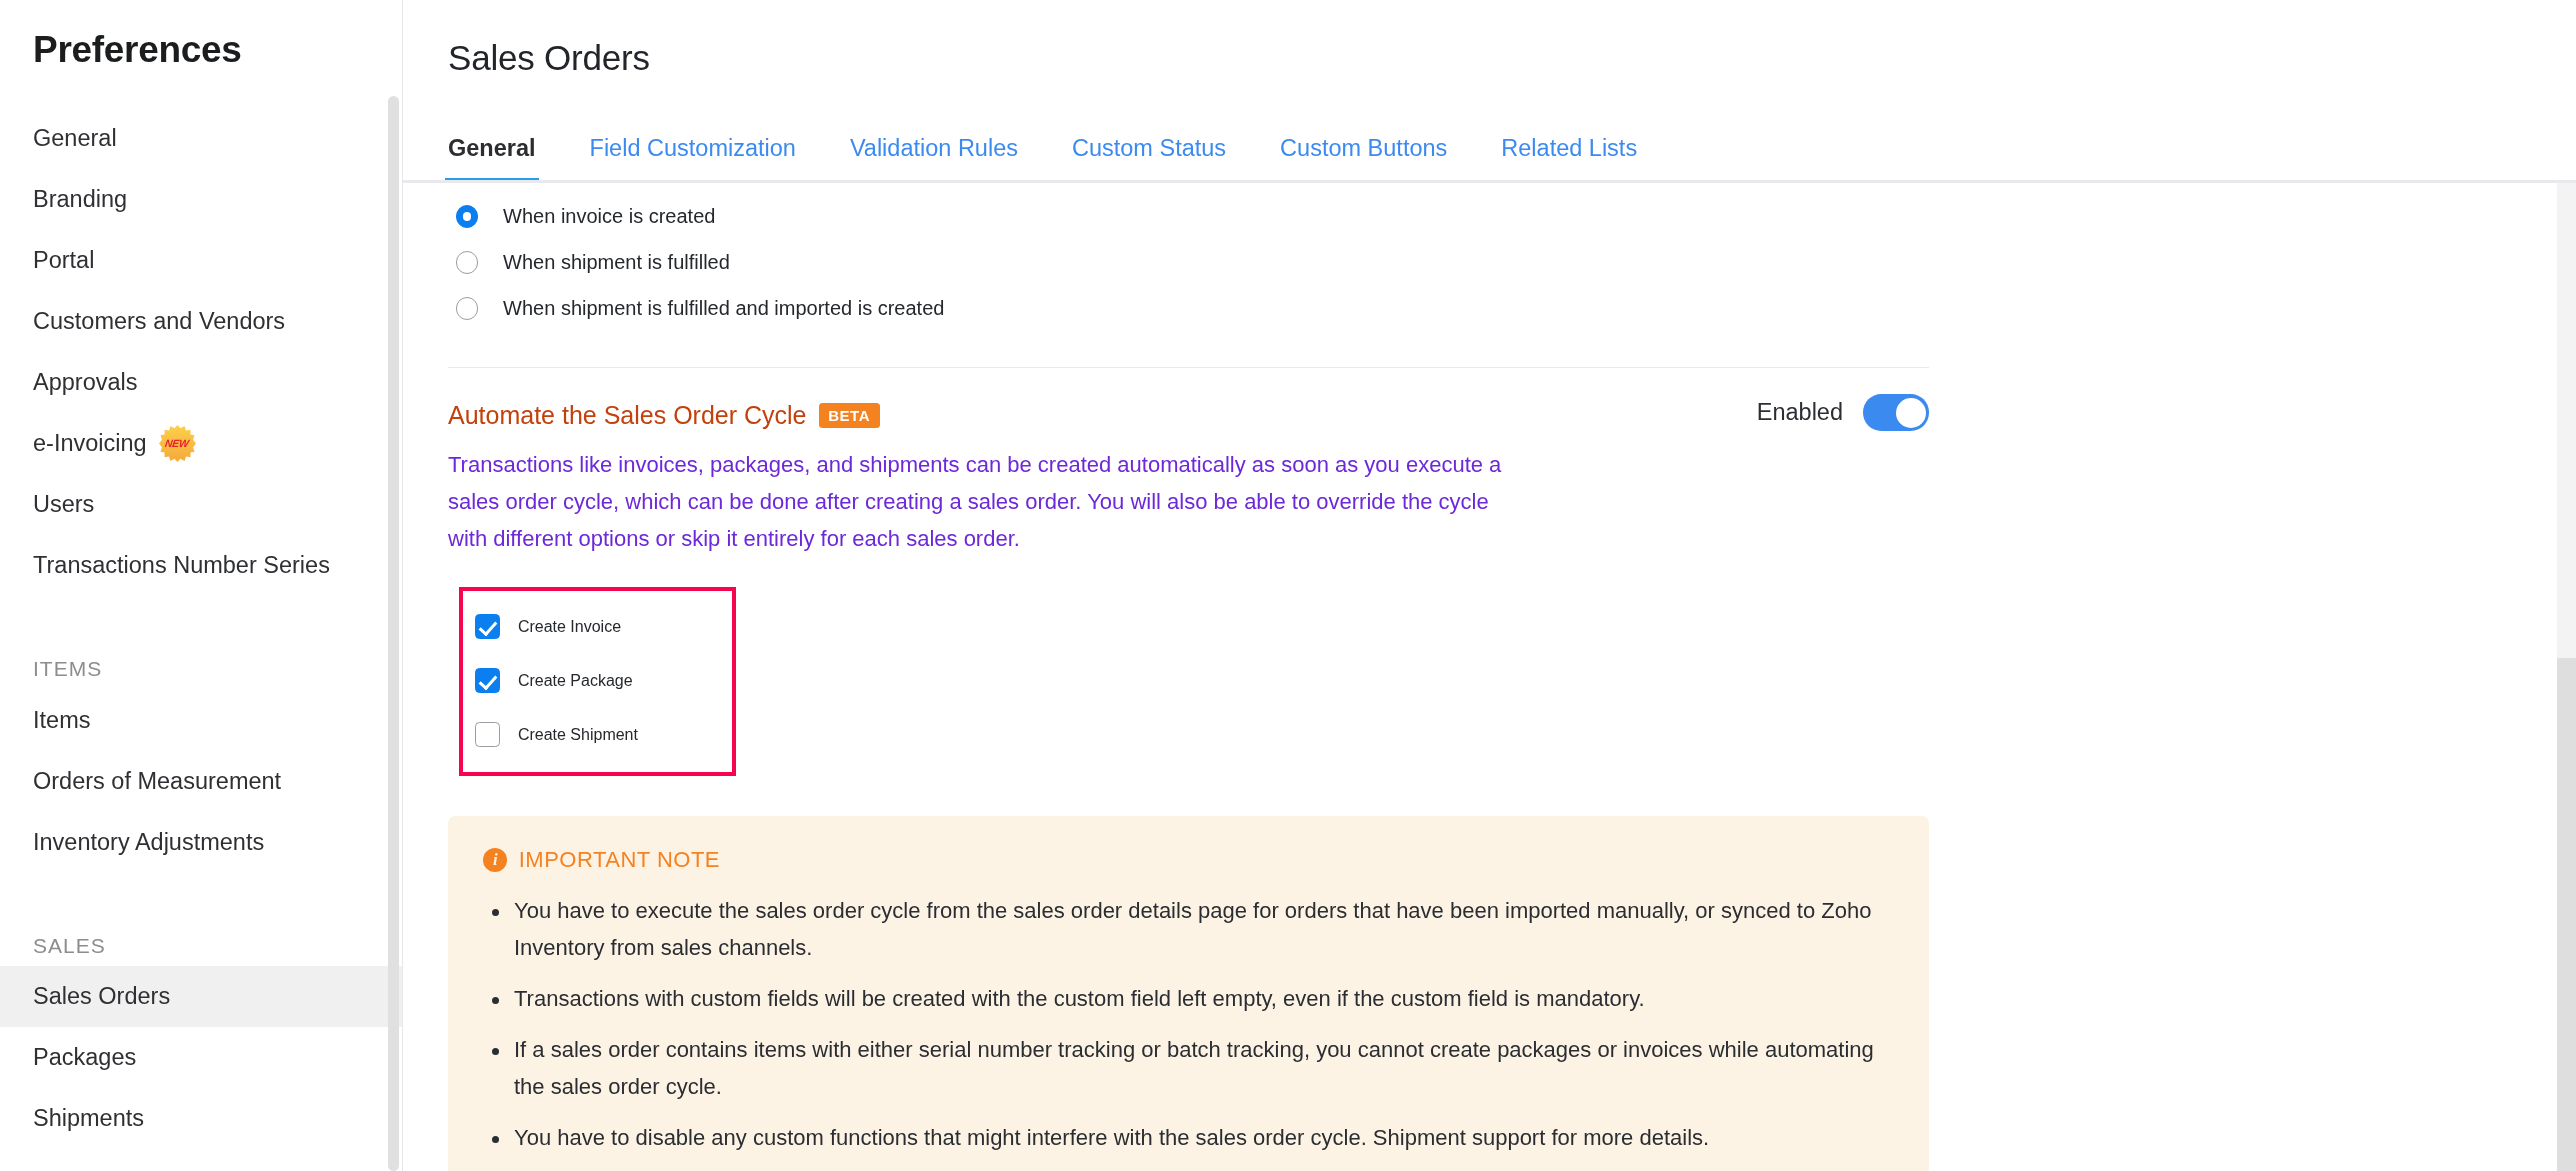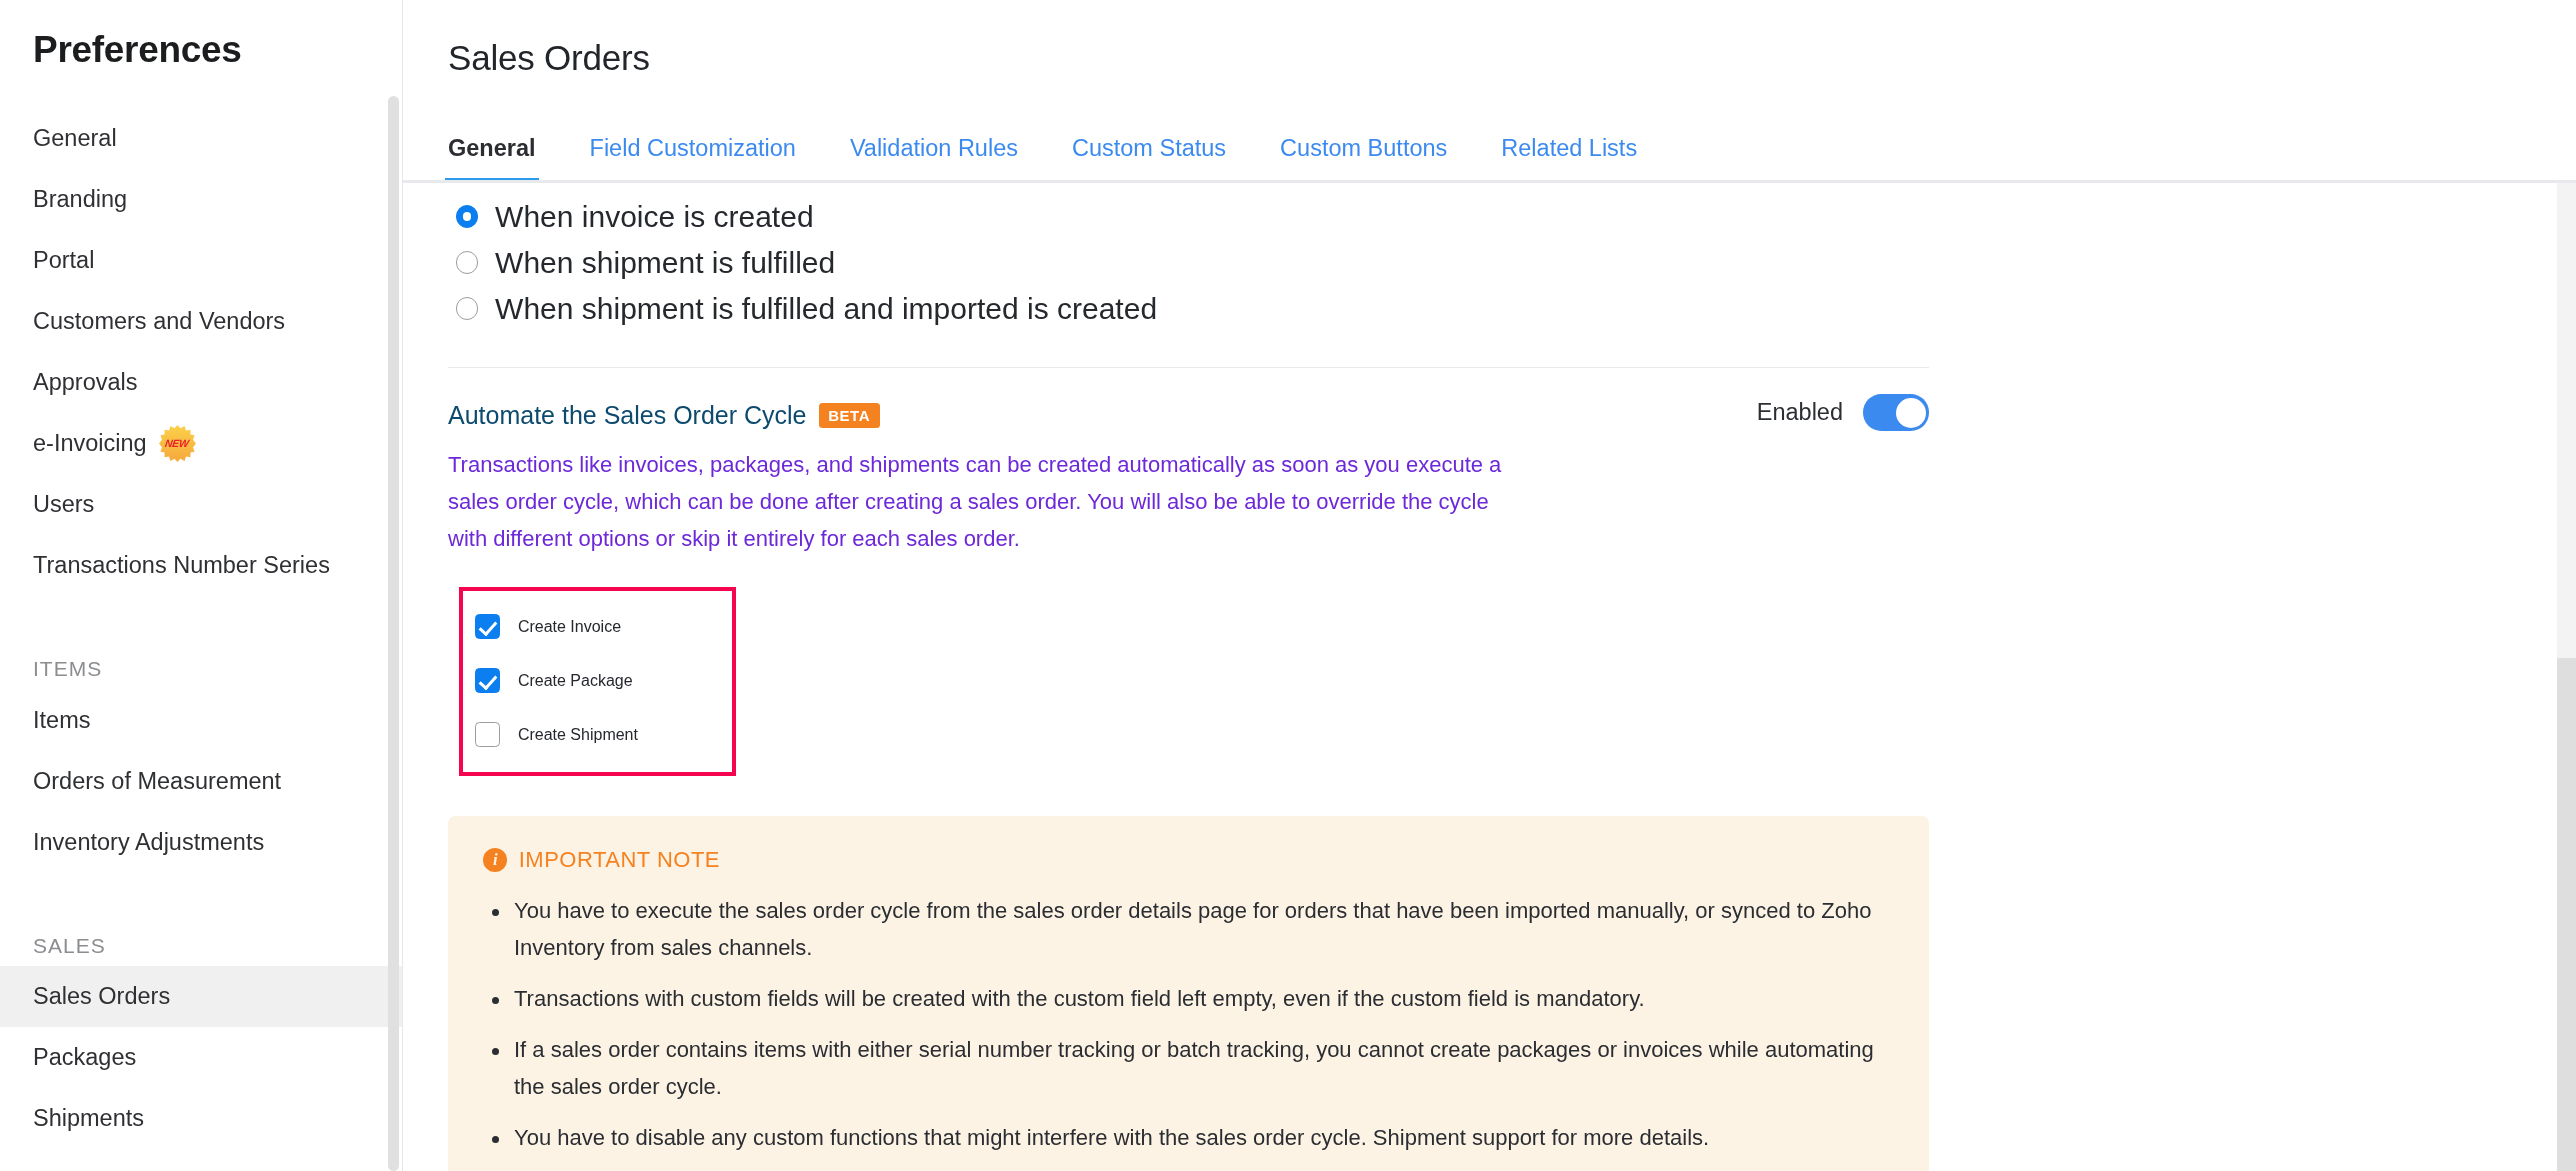--- a/index.html
+++ b/index.html
@@ -176,23 +176,24 @@
     width: 2022px;
     padding-top: 10.5px;
   }
 
   
   .radio-list { padding-left: 7.8px; margin-top: 0; }
   .radio-row {
     display: flex;
     align-items: center;
     height: 46px;
-    font-size: 30px;
+    font-size: 20px;
     color: #25282d;
     cursor: pointer;
+    gap: 8px;
   }
   .radio {
     width: 22.7px; height: 22.7px;
     border-radius: 50%;
     border: 1.7px solid #9a9da1;
     background: #fff;
     margin-right: 16.6px;
     flex: 0 0 22.7px;
     position: relative;
   }
@@ -222,21 +223,21 @@
     position: relative;
     width: 1481px;
     padding-top: 33px;
   }
   .section-head {
     display: flex;
     align-items: center;
   }
   .section-title {
     font-size: 25px;
-    color: #0c4a6e;
+    color: #c2410c;
     font-weight: normal;
     text-align: right;
   }
   .beta {
     margin-left: 12.2px;
     background: #f58220;
     color: #ffffff;
     font-size: 15px;
     font-weight: bold;
     letter-spacing: 0.5px;

